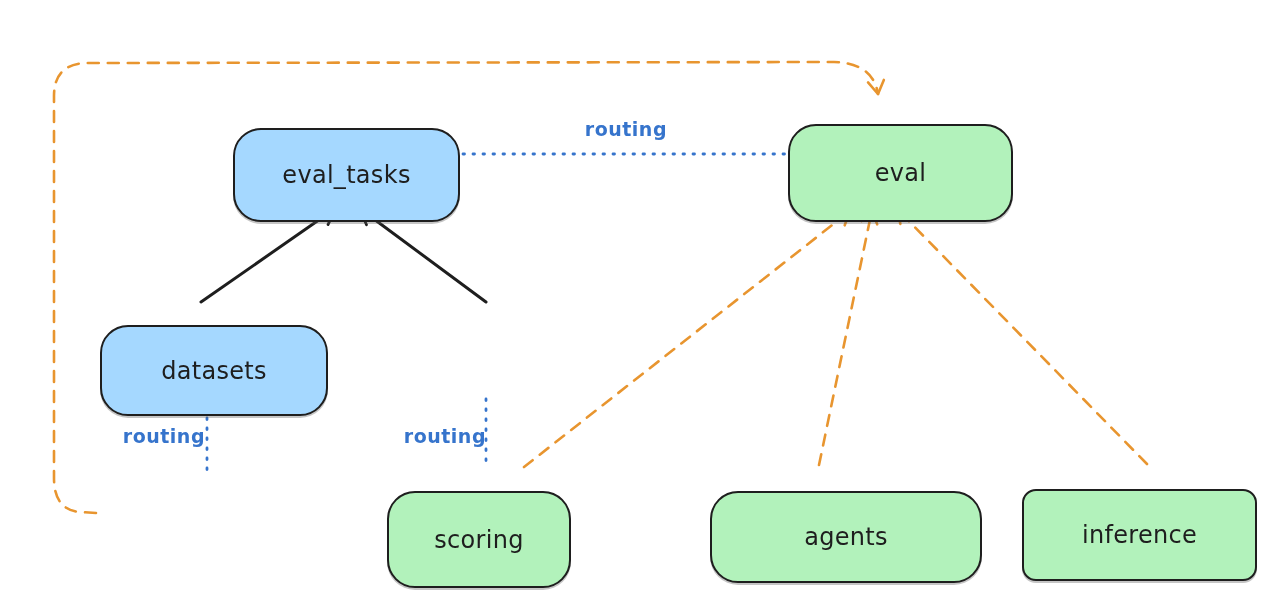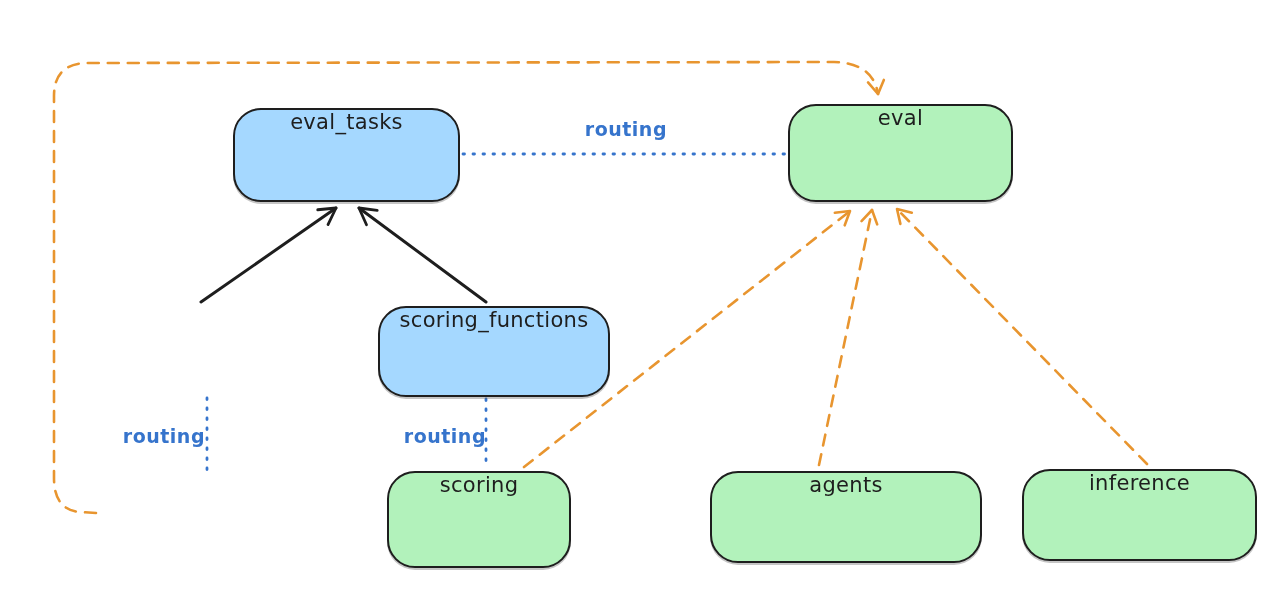--- a/index.html
+++ b/index.html
@@ -21,26 +21,27 @@
     top: 0;
     width: 1280px;
     height: 596px;
   }
   .node {
     position: absolute;
     box-sizing: border-box;
     border: 2.5px solid #1e1e1e;
     border-radius: 28px;
     display: flex;
-    align-items: flex-start;
+    align-items: center;
     justify-content: center;
     color: #1e1e1e;
-    font-size: 21px;
+    font-size: 24px;
     letter-spacing: 0.3px;
     box-shadow: 0 2px 0 rgba(90, 90, 90, 0.35);
+    margin-top: 20px;
   }
   .node.blue  { background: #a5d8ff; }
   .node.green { background: #b2f2bb; }
   .edge-label {
     position: absolute;
     width: 100px;
     text-align: right;
     color: #3674cc;
     font-size: 19px;
     font-weight: bold;
@@ -77,35 +78,35 @@
   </svg>
 
   <div class="node blue" style="left:233px; top:108px; width:227px; height:94px;">
     <span>eval_tasks</span>
   </div>
 
   <div class="node green" style="left:788px; top:104px; width:225px; height:98px;">
     <span>eval</span>
   </div>
 
+  <div class="node blue" style="left:100px; top:305px; width:228px; height:91px;">
+    <span>datasets</span>
+  </div>
 
-  <div class="node blue" style="left:378px; top:306px; width:232px; height:91px;">
-    <span>scoring_functions</span>
-  </div>
 
 
   <div class="node green" style="left:387px; top:471px; width:184px; height:97px;">
     <span>scoring</span>
   </div>
 
   <div class="node green" style="left:710px; top:471px; width:272px; height:92px;">
     <span>agents</span>
   </div>
 
-  <div class="node green" style="left:1022px; top:469px; width:235px; height:92px;">
+  <div class="node green" style="left:1022px; top:469px; width:235px; height:92px;border-radius:14px;">
     <span>inference</span>
   </div>
 
   <div class="edge-label" style="left:567px; top:118px;">routing</div>
   <div class="edge-label" style="left:105px; top:425px;">routing</div>
   <div class="edge-label" style="left:386px; top:425px;">routing</div>
 
 </div>
 
 </body></html>

